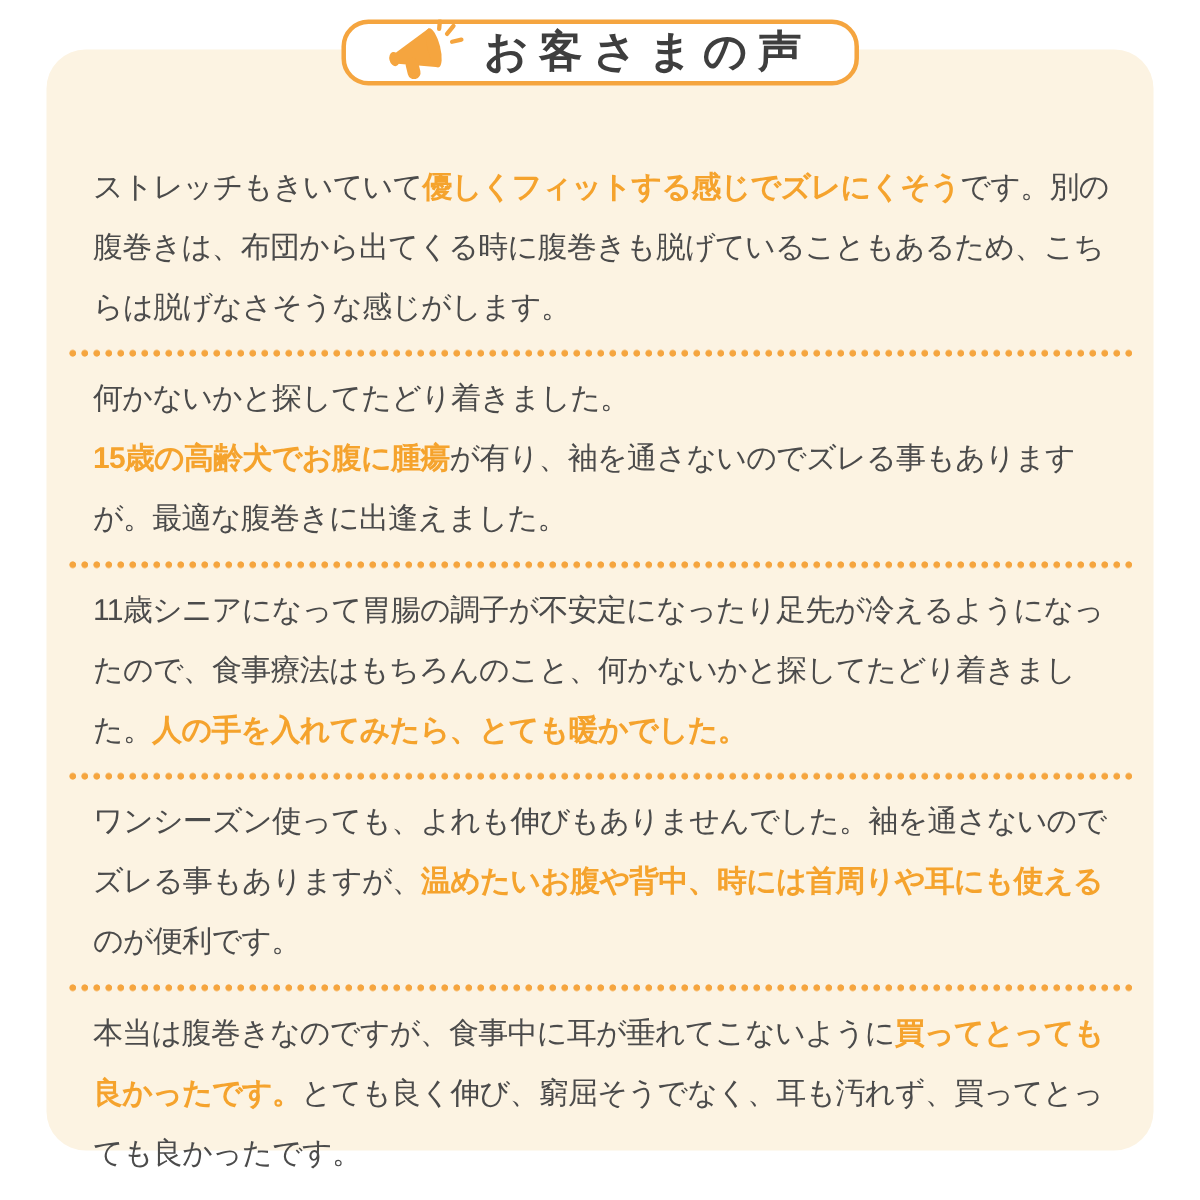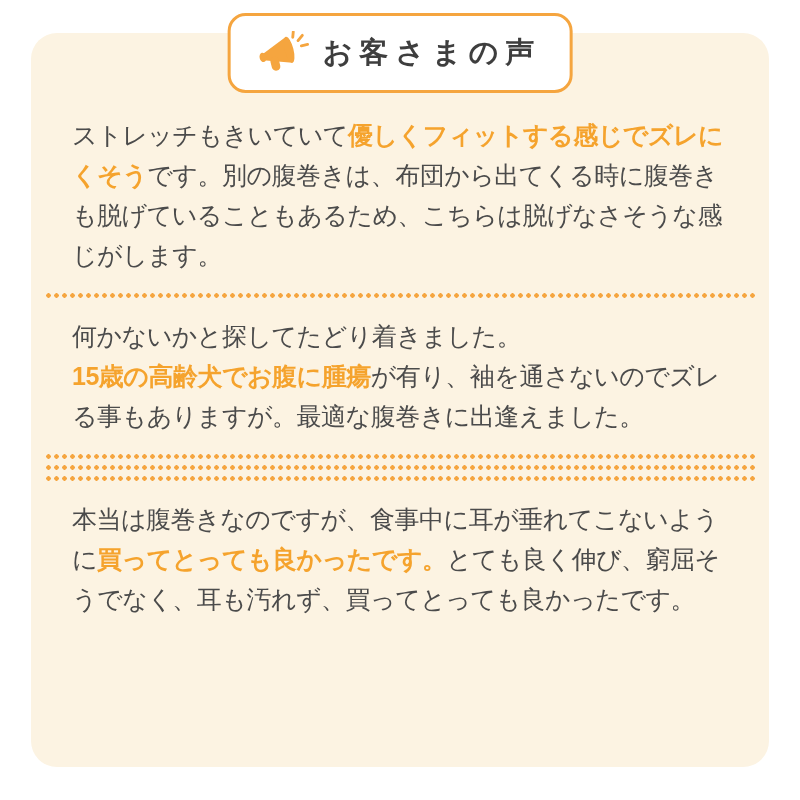--- a/index.html
+++ b/index.html
@@ -14,21 +14,21 @@
     position: absolute;
     left: 31px; top: 33px;
     width: 738px; height: 734px;
     background: var(--panel-cream, #FCF3E2);
     border-radius: 26px;
   }
   .badge {
     position: absolute;
     left: 50%; top: 13px;
     transform: translateX(-50%);
-    height: 80px;
+    height: 44px;
     background: #FFFFFF;
     border: 3px solid var(--accent-orange, #F5A53F);
     border-radius: 18px;
     display: flex;
     align-items: center;
     gap: 12px;
     padding: 0 28px;
     z-index: 2;
     box-sizing: border-box;
   }
@@ -39,22 +39,22 @@
     letter-spacing: 7px;
     white-space: nowrap;
   }
   .content {
     position: absolute;
     left: 54px; top: 97px;
     width: 694px;
     z-index: 1;
   }
   .review {
-    margin: 18px;
-    font-size: 25px;
+    margin: 8px;
+    font-size: 20px;
     line-height: 40px;
     color: var(--body-text, #4B4B4B);
     white-space: pre-line;
     letter-spacing: -0.5px;
   }
   .review .hl {
     color: var(--highlight-orange, #F5A32D);
     font-weight: bold;
   }
   .divider {
@@ -89,16 +89,18 @@
   </span>
   <span class="badge-title">お客さまの声</span>
 </div>
 
 <div class="content">
     <p class="review"><span class="">ストレッチもきいていて</span><span class="hl">優しくフィットする感じでズレにくそう</span><span class="">です。別の腹巻きは、布団から出てくる時に腹巻きも脱げていることもあるため、こちらは脱げなさそうな感じがします。</span></p>
     <div class="divider"></div>
     <p class="review"><span class="">何かないかと探してたどり着きました。
 </span><span class="hl">15歳の高齢犬でお腹に腫瘍</span><span class="">が有り、袖を通さないのでズレる事もありますが。最適な腹巻きに出逢えました。</span></p>
     <div class="divider"></div>
+    <p class="review"><span class="">11歳シニアになって胃腸の調子が不安定になったり足先が冷えるようになったので、食事療法はもちろんのこと、何かないかと探してたどり着きました。</span><span class="hl">人の手を入れてみたら、とても暖かでした。</span></p>
     <div class="divider"></div>
+    <p class="review"><span class="">ワンシーズン使っても、よれも伸びもありませんでした。袖を通さないのでズレる事もありますが、</span><span class="hl">温めたいお腹や背中、時には首周りや耳にも使える</span><span class="">のが便利です。</span></p>
     <div class="divider"></div>
     <p class="review"><span class="">本当は腹巻きなのですが、食事中に耳が垂れてこないように</span><span class="hl">買ってとっても良かったです。</span><span class="">とても良く伸び、窮屈そうでなく、耳も汚れず、買ってとっても良かったです。</span></p>
   </div>
 
 </body></html>

